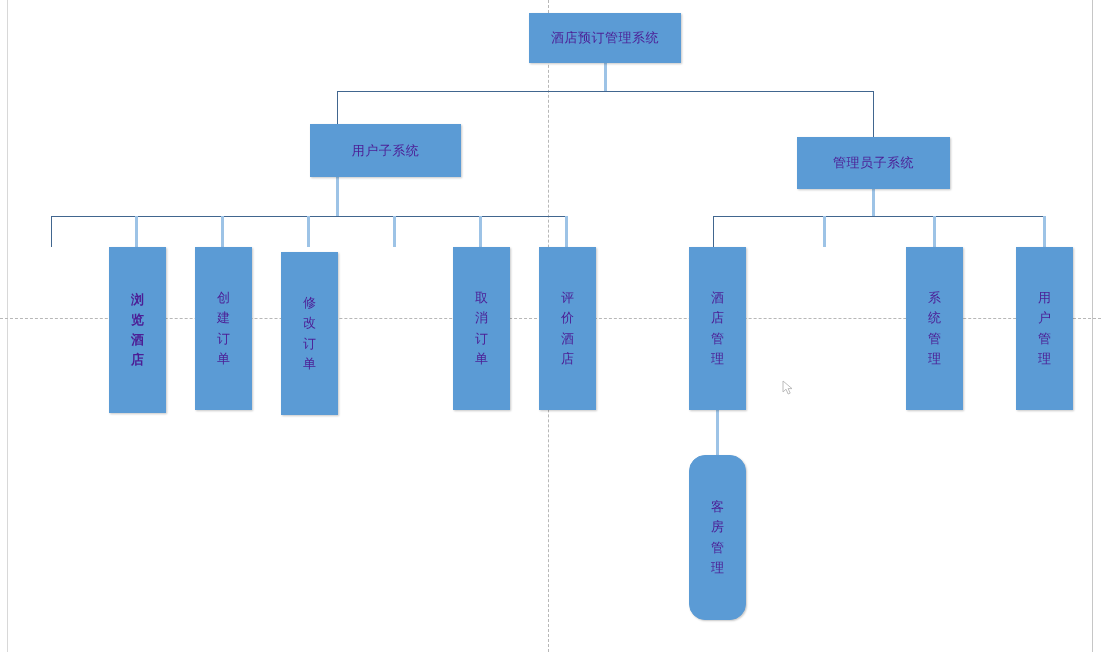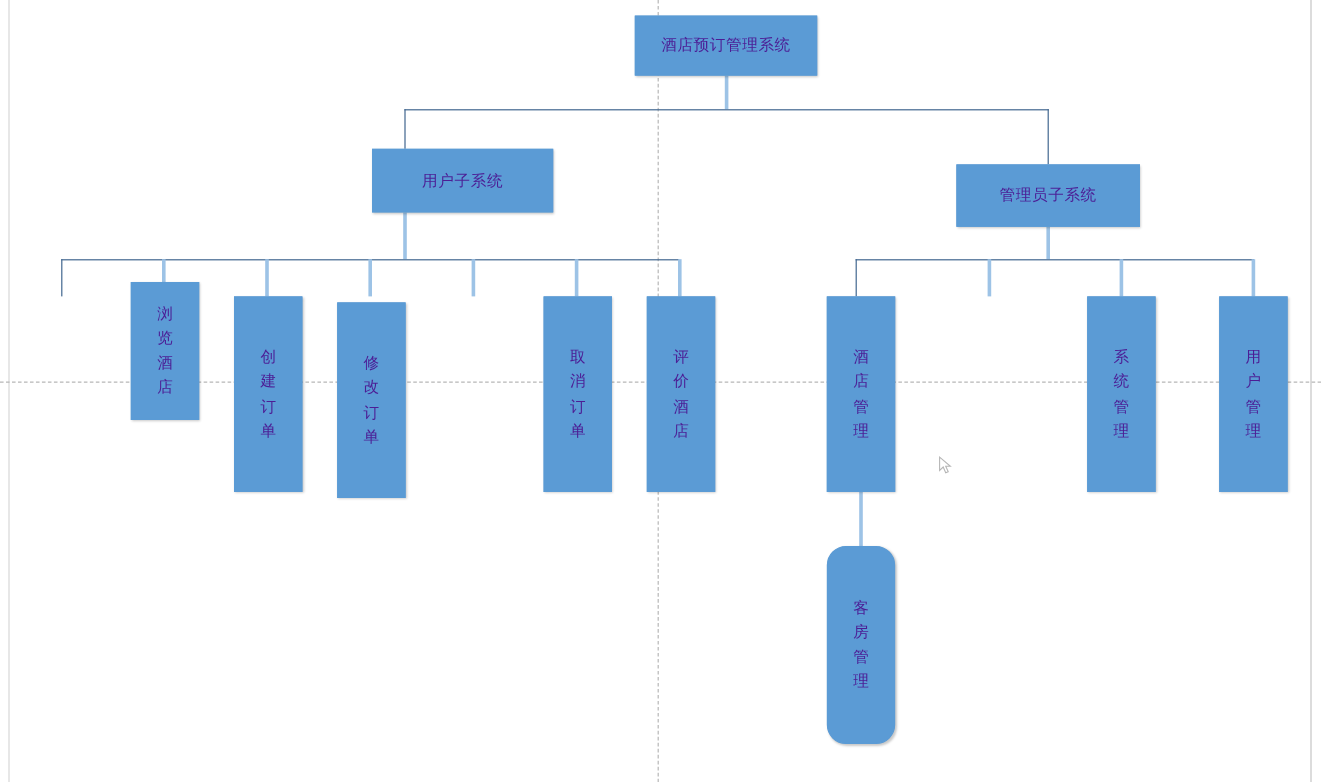--- a/index.html
+++ b/index.html
@@ -152,21 +152,21 @@
 
   <div class="node horizontal" style="left:262px; top:124px; width:151px; height:53px;margin-left:48px;">
     <span class="lbl">用户子系统</span>
   </div>
 
   <div class="node horizontal" style="left:797px; top:137px; width:153px; height:52px;">
     <span class="lbl">管理员子系统</span>
   </div>
 
 
-  <div class="node vertical" style="left:109px; top:235px; width:57px; height:115px;">
+  <div class="node vertical" style="left:109px; top:247px; width:57px; height:166px;font-weight:bold;">
     <span class="lbl">浏览酒店</span>
   </div>
 
   <div class="node vertical" style="left:195px; top:247px; width:57px; height:163px;">
     <span class="lbl">创建订单</span>
   </div>
 
   <div class="node vertical" style="left:281px; top:252px; width:57px; height:163px;">
     <span class="lbl">修改订单</span>
   </div>

